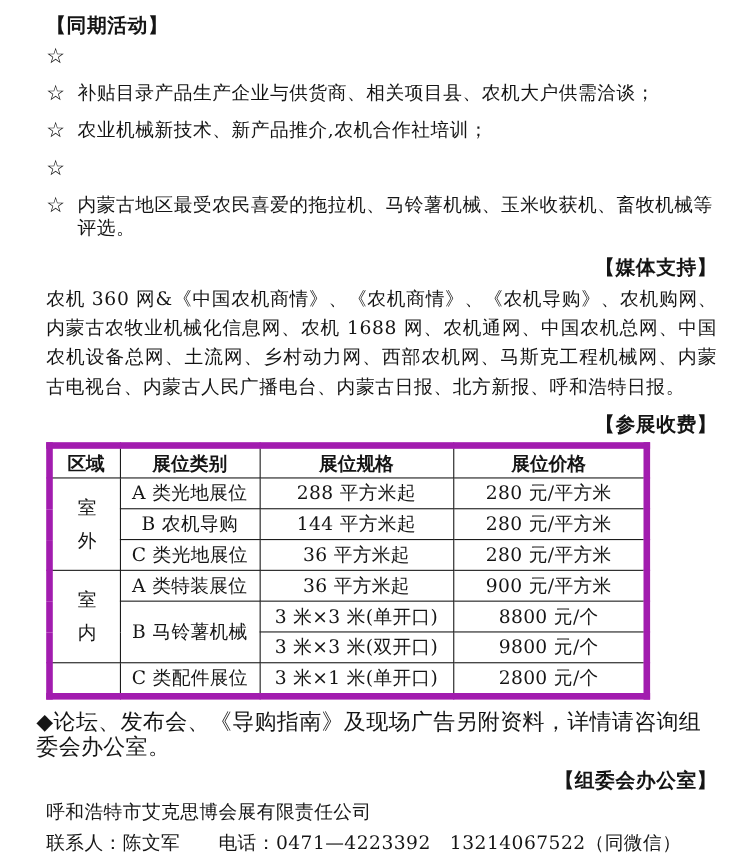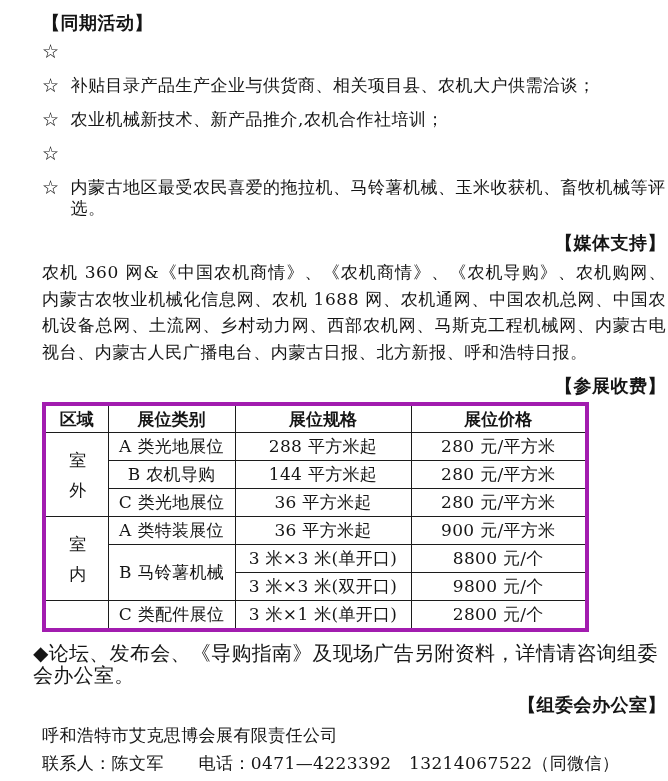--- a/index.html
+++ b/index.html
@@ -1,20 +1,20 @@
 <!DOCTYPE html>
 <html lang="zh"><head>
 <meta charset="utf-8">
 <style>
   html,body { margin:0; padding:0; background:#ffffff; }
   body { width:668px; height:781px; overflow:hidden; }
   .page {
     box-sizing:border-box;
     width:668px; height:735px;
-    padding:12px 2px 8px 42px;
+    padding:12px 16px 8px 42px;
     font-family:"DejaVu Serif","Liberation Serif",serif;
     color:#151515;
     font-size:17px;
   }
   .sec-heading {
     font-family:"Liberation Sans","DejaVu Sans",sans-serif;
     font-weight:bold;
     font-size:18px;
     line-height:22px;
     margin:0 0 7px 0;
@@ -38,21 +38,21 @@
     text-align:justify;
     text-justify:inter-ideograph;
     letter-spacing:0.6px;
   }
   
   table.fees {
     border-collapse:collapse;
     table-layout:fixed;
     width:543px;
     margin:2px 0 10px 0;
-    border:4px solid #a21caf;
+    border:6px solid #a21caf;
   }
   table.fees th, table.fees td {
     border:1px solid #1c1c1c;
     text-align:center;
     vertical-align:middle;
     padding:0 2px;
     overflow:hidden;
   }
   table.fees th {
     font-family:"Liberation Sans","DejaVu Sans",sans-serif;

